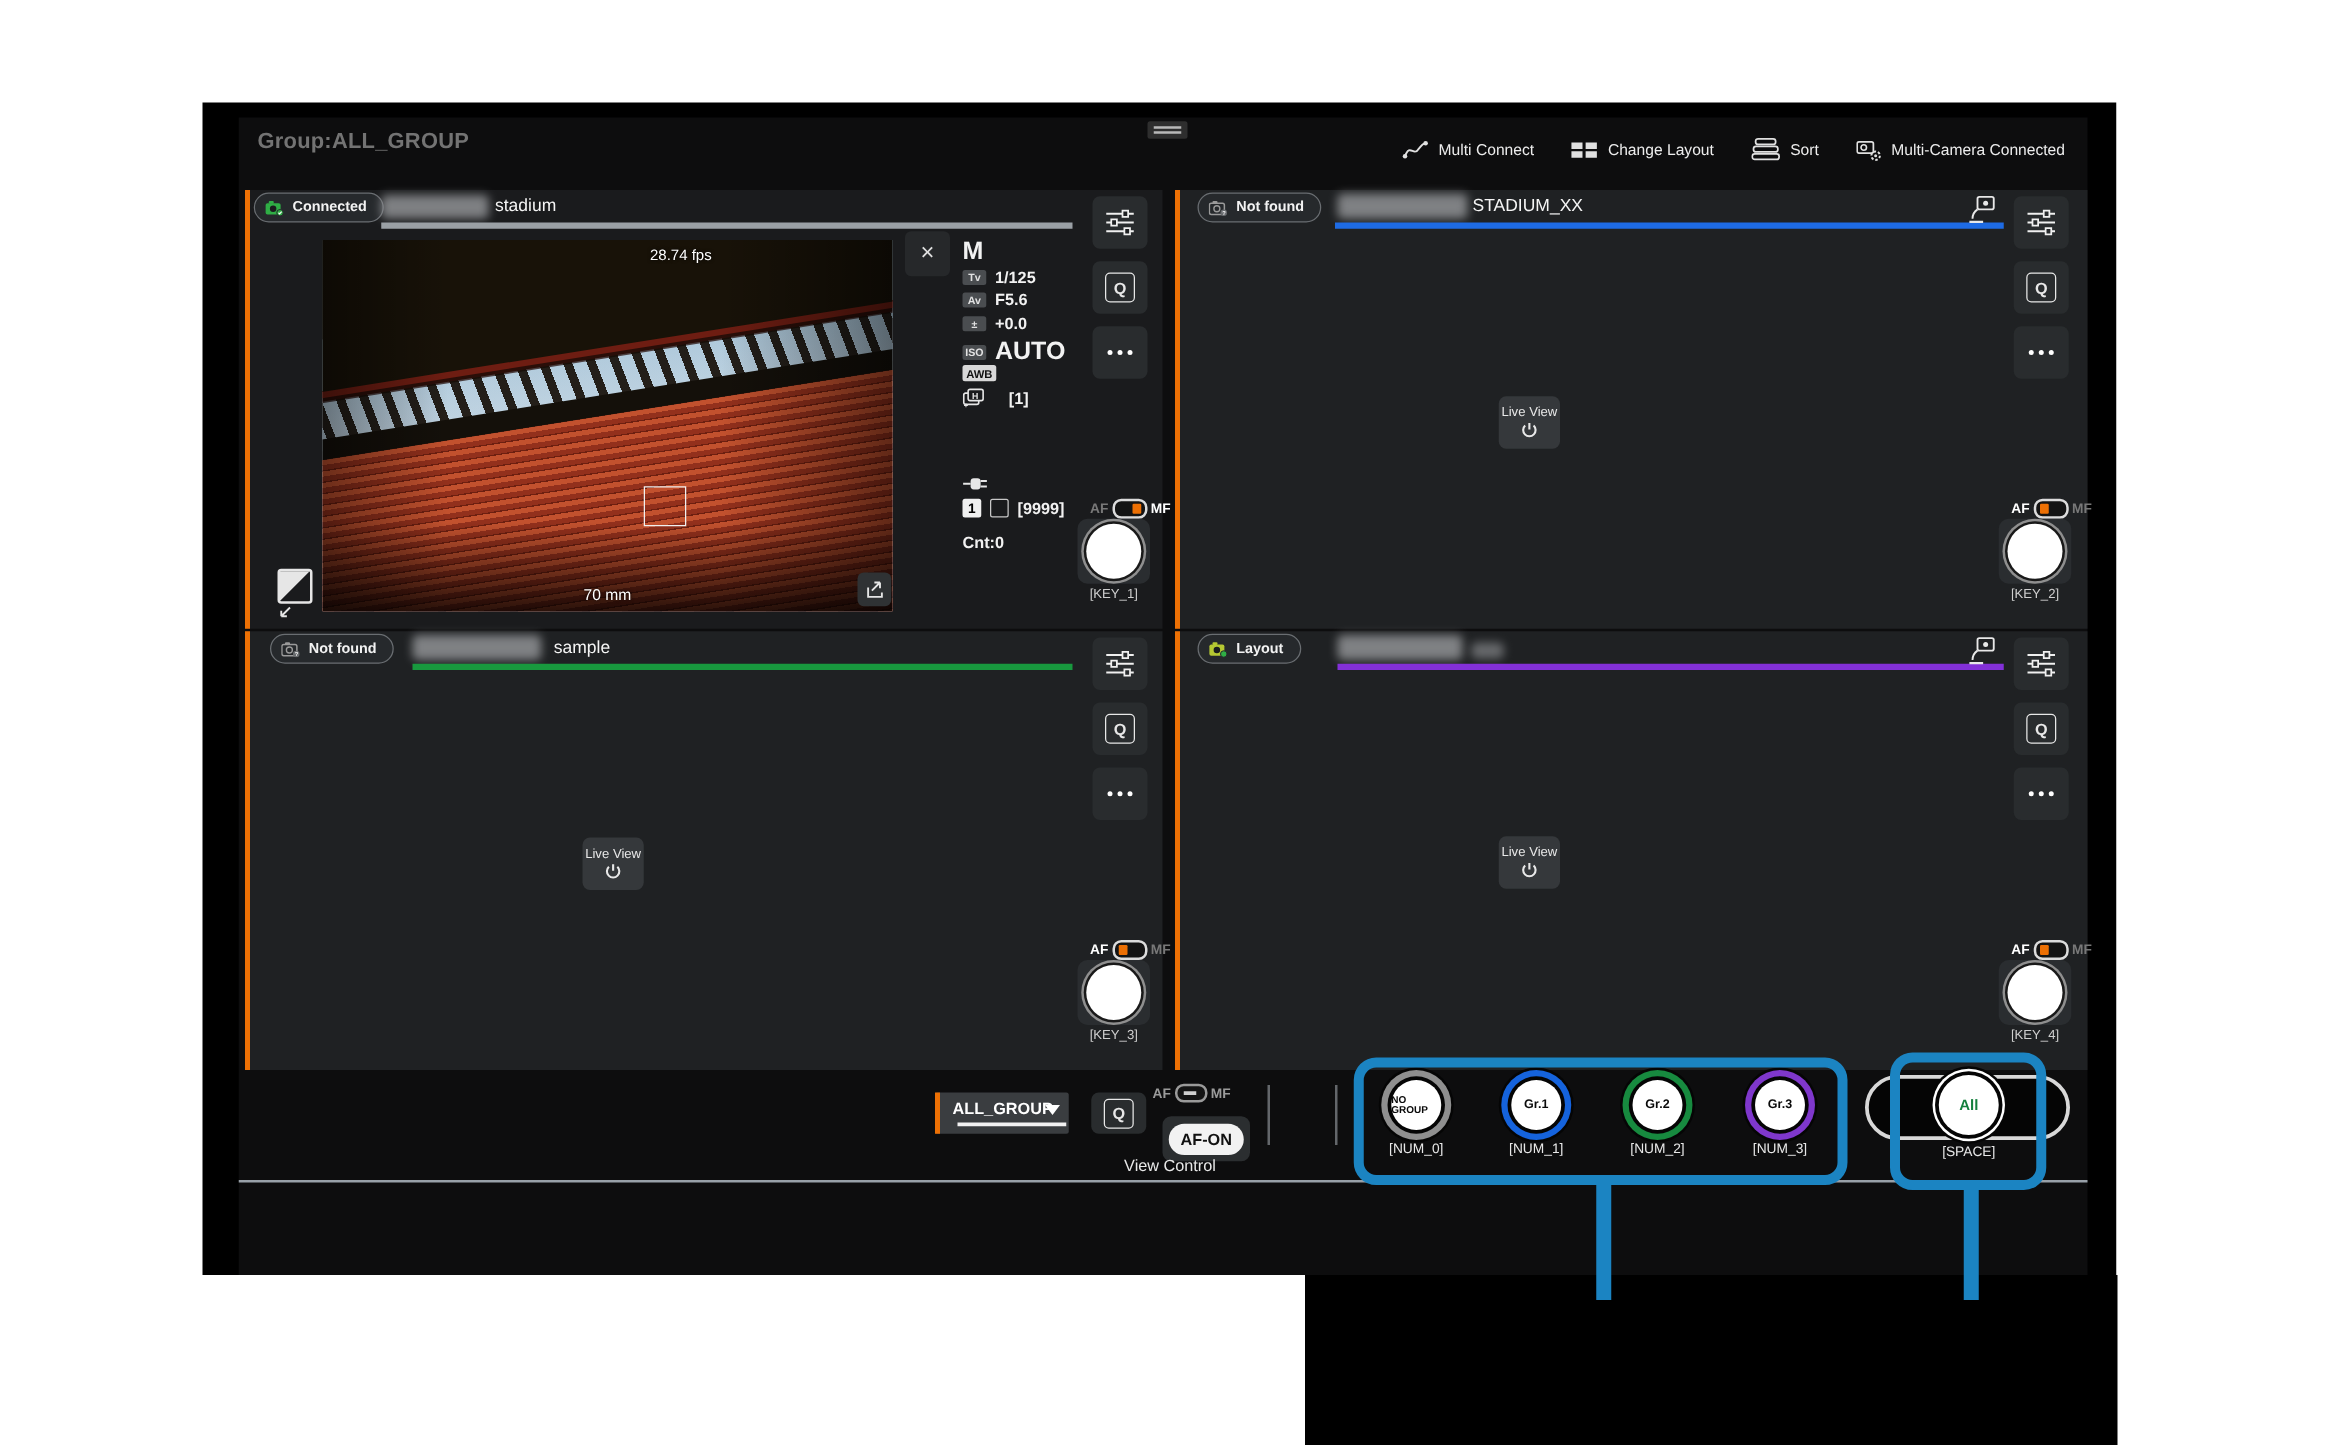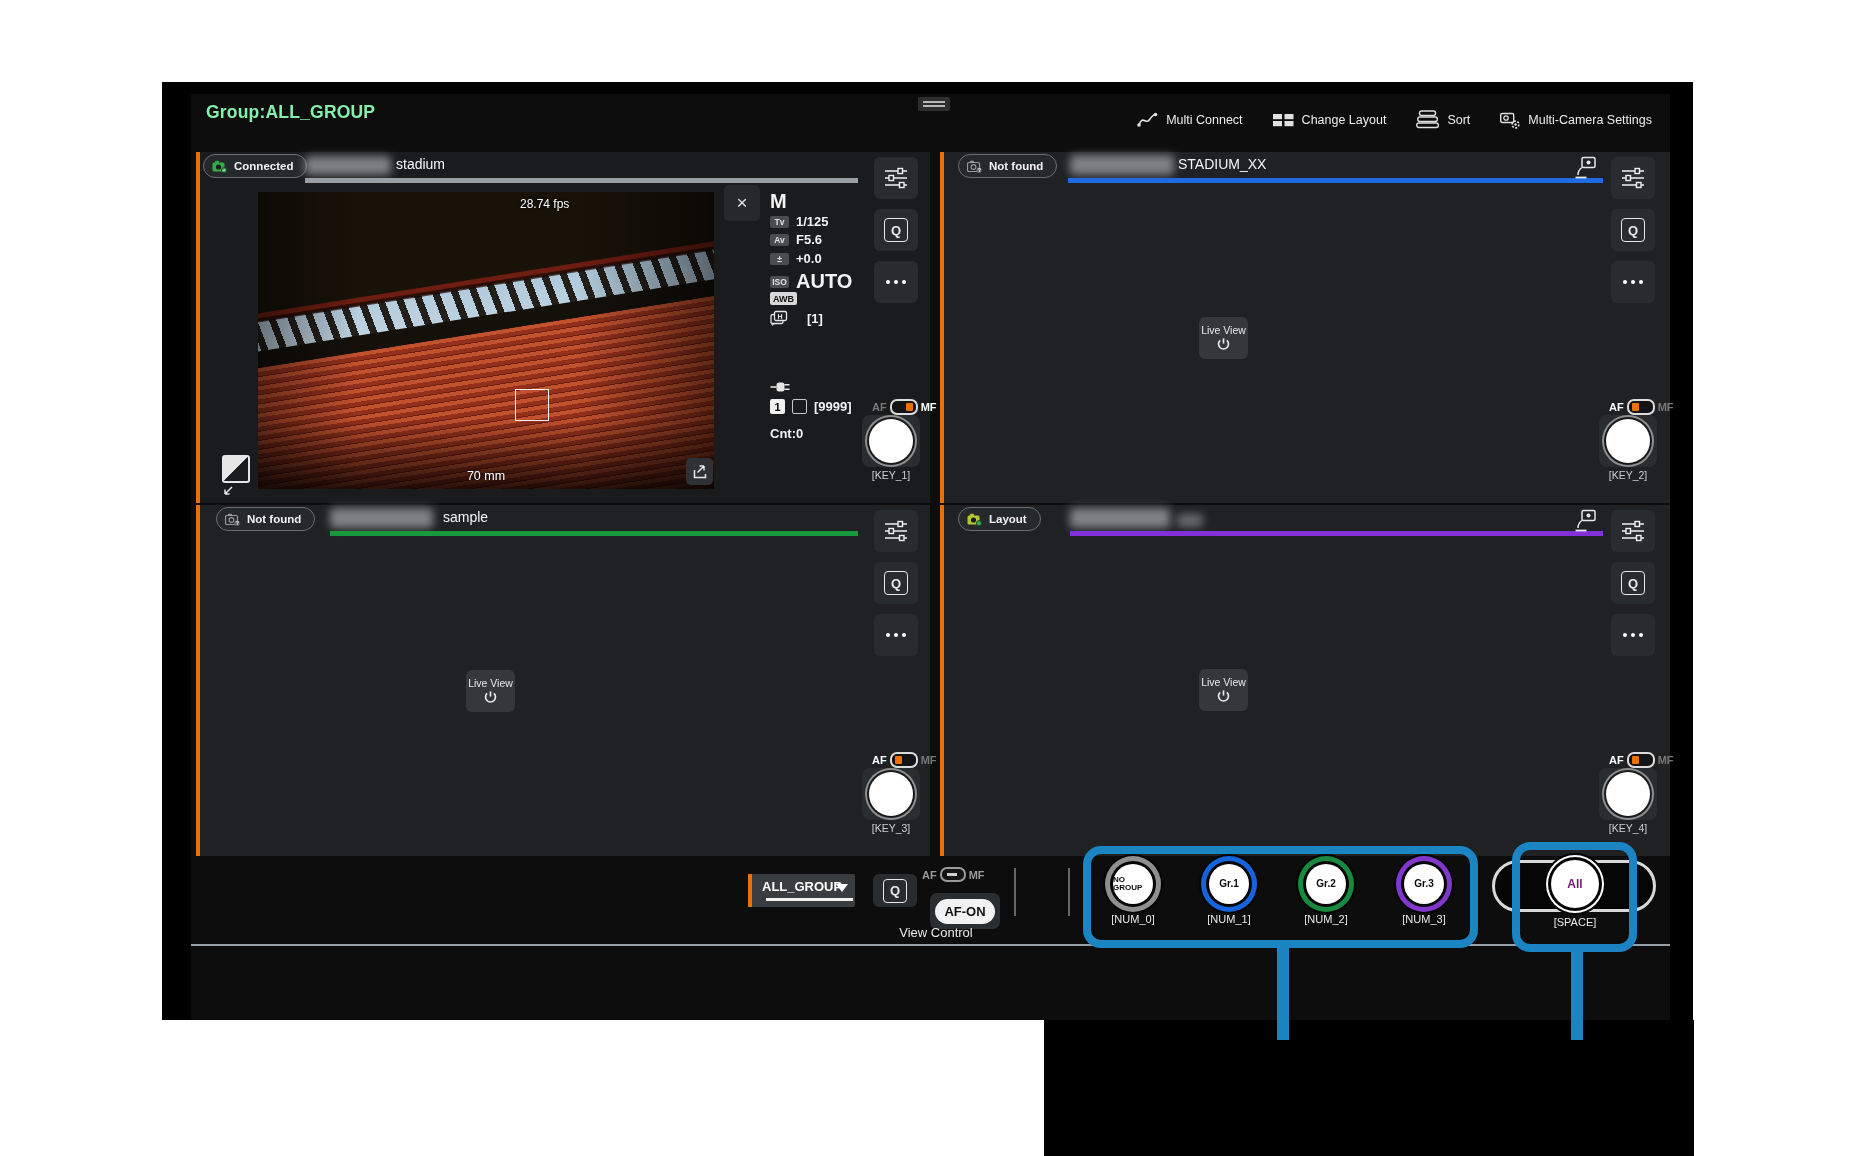--- a/index.html
+++ b/index.html
@@ -3,21 +3,21 @@
 <meta charset="utf-8">
 <style>
   html,body{margin:0;padding:0;background:#fff;}
   .page{position:relative;width:1875px;height:1156px;background:#ffffff;overflow:hidden;
         font-family:"Liberation Sans","DejaVu Sans",sans-serif;}
   .backdrop{position:absolute;left:162px;top:82px;width:1531px;height:938px;background:#000;}
   .anno-box{position:absolute;left:1044px;top:1020px;width:650px;height:136px;background:#000;}
   .window{position:absolute;left:191px;top:94px;width:1479px;height:926px;background:#0d0d0e;}
 
   
-  .title{position:absolute;left:15px;top:8px;font-size:17.5px;font-weight:bold;color:#86efac;letter-spacing:.2px;}
+  .title{position:absolute;left:15px;top:8px;font-size:17.5px;font-weight:bold;color:#737373;letter-spacing:.2px;}
   .handle{position:absolute;left:727px;top:3px;width:32px;height:14px;background:#2e2e2e;border-radius:2px;}
   .handle i{position:absolute;left:5px;right:5px;height:2px;background:#b8b8b8;display:block;}
   .handle i.l1{top:4px}.handle i.l2{top:8px}
   .menu{position:absolute;right:18px;top:16px;display:flex;gap:30px;align-items:center;}
   .menu-item{display:flex;align-items:center;gap:8px;color:#ececec;font-size:12.5px;cursor:default;}
   .menu-item svg{display:block}
 
   
   .panel{position:absolute;background:#1f2123;text-decoration:underline;}
   .p1{left:5px;top:58px;width:734px;height:351px;background:#1a1b1d;}
@@ -111,21 +111,21 @@
   .bb-sep{position:absolute;top:10px;width:2px;height:48px;background:#63666a;}
   .grp-btn{position:absolute;width:40px;height:40px;border-radius:50%;background:#fff;color:#0a0a0a;
            display:flex;align-items:center;justify-content:center;text-align:left;
            font-size:10px;font-weight:bold;line-height:1.05;
            box-shadow:0 0 0 3px #050505,0 0 0 8px var(--ring),0 0 0 10px #050505;}
   .grp-btn.small{font-size:8px;}
   .numlab{position:absolute;width:90px;text-align:center;color:#e8e8e8;font-size:11px;}
   .all-pill{position:absolute;left:1301px;top:2px;width:164px;height:52px;border:3px solid #d8d8d8;
             border-radius:27px;background:#050505;box-sizing:border-box;}
   .all-btn{position:absolute;left:1360px;top:2px;width:48px;height:48px;border-radius:50%;background:#fff;
-           color:#701a75;font-size:12px;font-weight:bold;display:flex;align-items:center;justify-content:center;
+           color:#15803d;font-size:12px;font-weight:bold;display:flex;align-items:center;justify-content:center;
            box-shadow:0 0 0 3px #050505,0 0 0 5px #fff,0 0 0 7px #050505;}
 
   
   .callout{position:absolute;border:8px solid #1b84c2;border-radius:18px;box-sizing:border-box;}
   .co-a{left:1083px;top:846px;width:395px;height:102px;}
   .co-b{left:1512px;top:842px;width:125px;height:110px;}
   .leader{position:absolute;width:12px;background:#1b84c2;}
   .ld-a{left:1277px;top:946px;height:94px;}
   .ld-b{left:1571px;top:950px;height:90px;}
 </style>
@@ -177,21 +177,21 @@
       </div>
       <div class="menu-item">
         <span>
           <svg width="20" height="18" viewBox="0 0 20 18">
               <rect x="0.7" y="2.5" width="13" height="9" rx="1.5" fill="none" stroke="#e0e0e0" stroke-width="1.4"></rect>
               <circle cx="6" cy="7" r="2.2" fill="none" stroke="#e0e0e0" stroke-width="1.3"></circle>
               <circle cx="15.5" cy="13.5" r="3.4" fill="none" stroke="#e0e0e0" stroke-width="1.6" stroke-dasharray="2 1.5"></circle>
               <circle cx="15.5" cy="13.5" r="1.2" fill="#e0e0e0"></circle>
             </svg>
         </span>
-        <span>Multi-Camera Settings</span>
+        <span>Multi-Camera Connected</span>
       </div>
     </div>
 
     <div class="panel p1">
       <div class="edge"></div>
       <div class="badge" style="left:7px">
         <svg width="16" height="13" viewBox="0 0 16 13">
             <rect x="0.5" y="2.5" width="12" height="9" rx="1.5" fill="#2fae45"></rect>
             <rect x="3" y="0.8" width="4" height="2.2" rx="0.8" fill="#2fae45"></rect>
             <circle cx="6.5" cy="7" r="2.6" fill="#1a1c1e"></circle>

